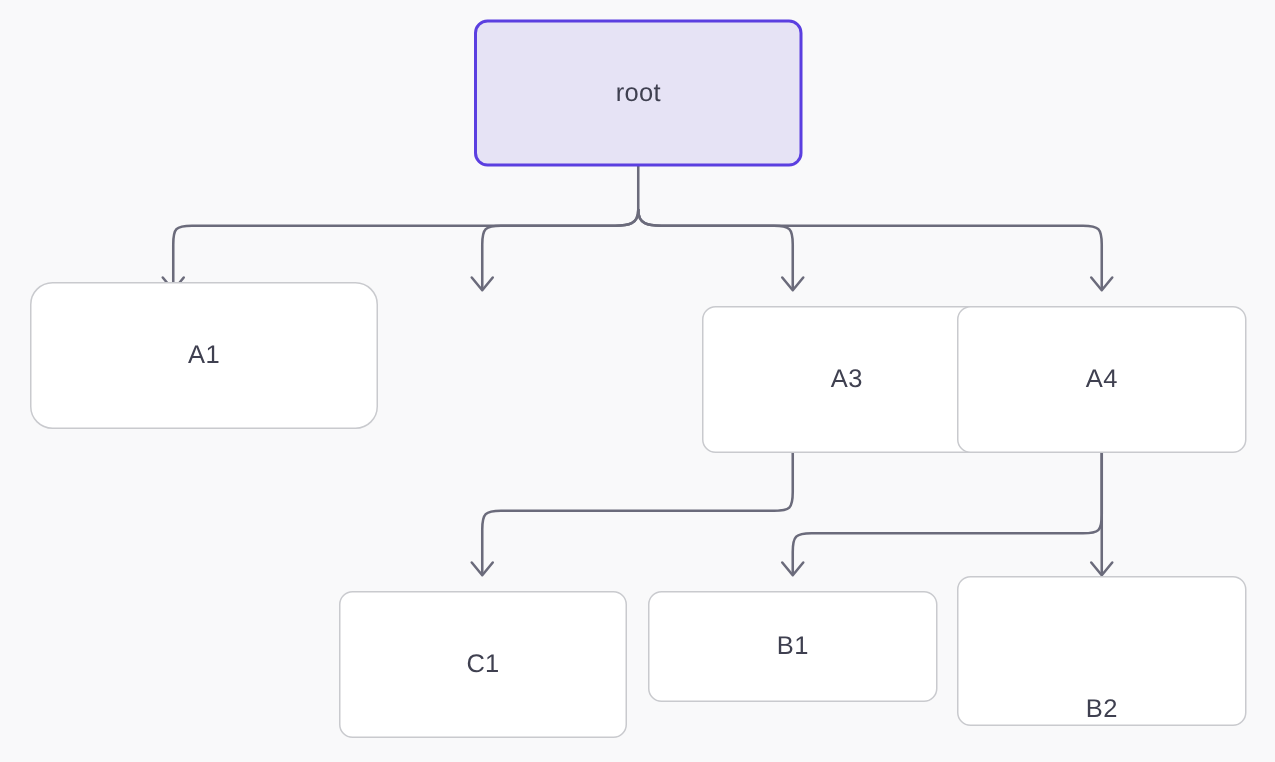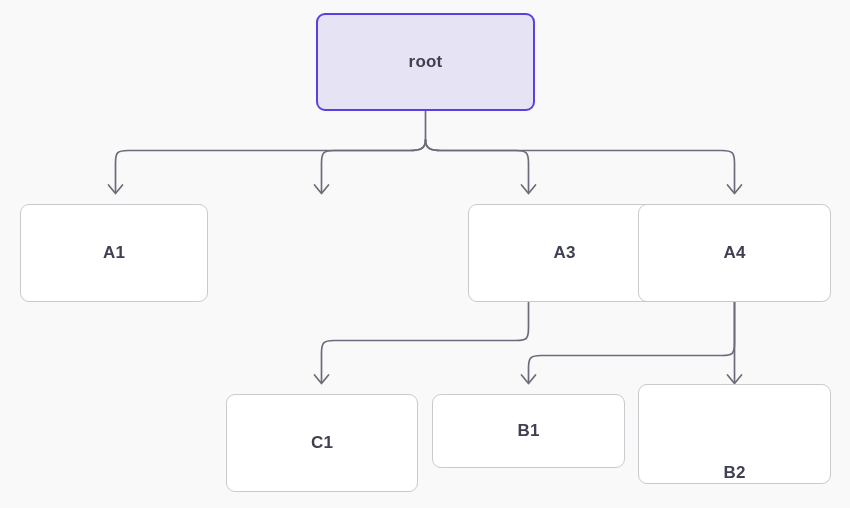--- a/index.html
+++ b/index.html
@@ -26,21 +26,21 @@
     height: 508px;
   }
   .node {
     position: absolute;
     box-sizing: border-box;
     display: flex;
     align-items: center;
     justify-content: center;
     border-radius: 9px;
     font-size: 17px;
-    font-weight: bold;
+    font-weight: normal;
     letter-spacing: 0.2px;
     color: #3f4050;
     background: #ffffff;
     border: 1.4px solid #c9cace;
     z-index: 2;
   }
   .node.accent {
     background: #e6e3f5;
     border: 2.2px solid #5b3fe0;
     border-radius: 9px;
@@ -92,21 +92,21 @@
       <path d="M 314.5 375 L 321.5 383.5 L 328.5 375"></path>
       <path d="M 521.5 375 L 528.5 383.5 L 535.5 375"></path>
       <path d="M 727.5 375 L 734.5 383.5 L 741.5 375"></path>
     </g>
   </svg>
 
   <div class="node accent" style="left:316px; top:13px; width:219px; height:98px;">
     <span class="node-label">root</span>
   </div>
 
-  <div class="node" style="left:20px; top:204px; width:188px; height:98px;">
+  <div class="node" style="left:20px; top:188px; width:232px; height:98px;border-radius:15px;">
     <span class="node-label">A1</span>
   </div>
 
 
   <div class="node" style="left:432px; top:204px; width:193px; height:98px;margin-left:36px;">
     <span class="node-label">A3</span>
   </div>
 
   <div class="node" style="left:638px; top:204px; width:193px; height:98px;">
     <span class="node-label">A4</span>

